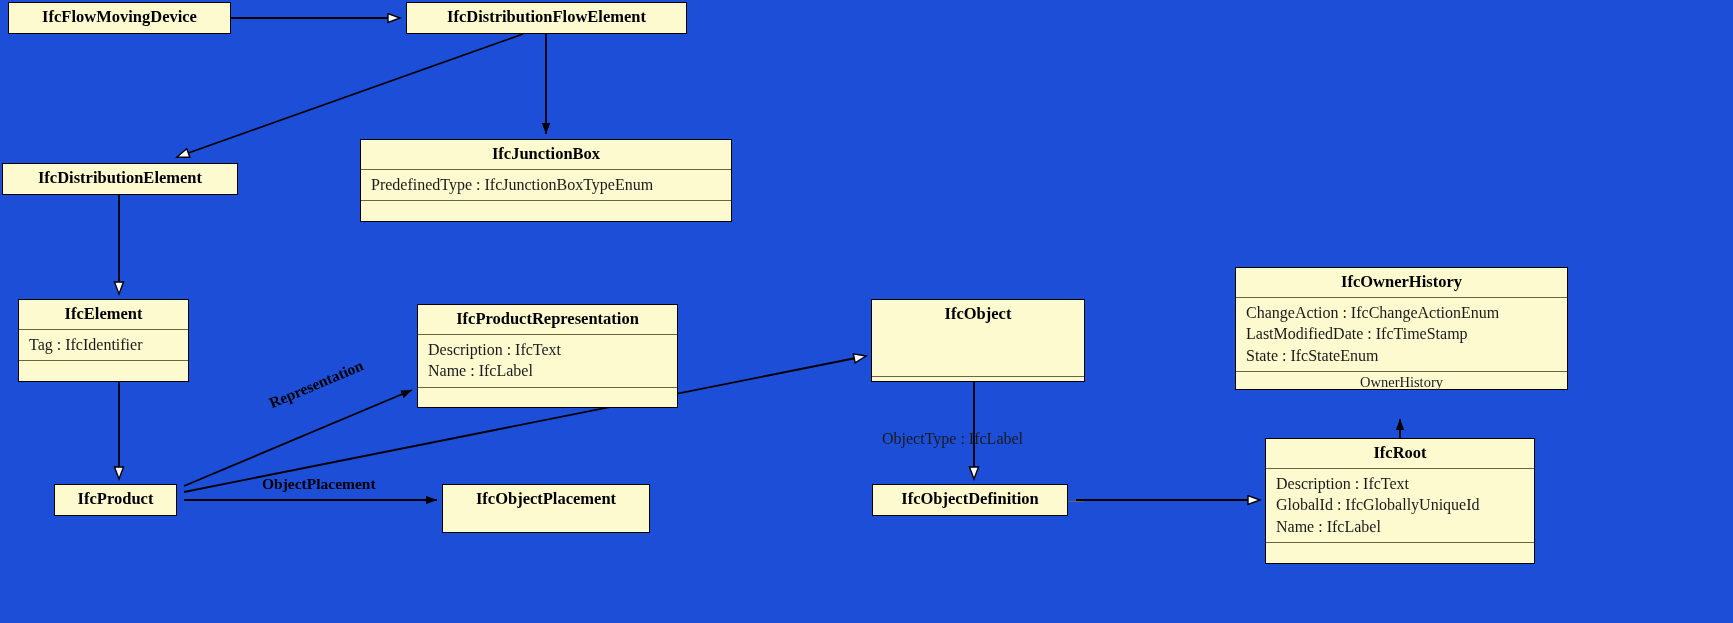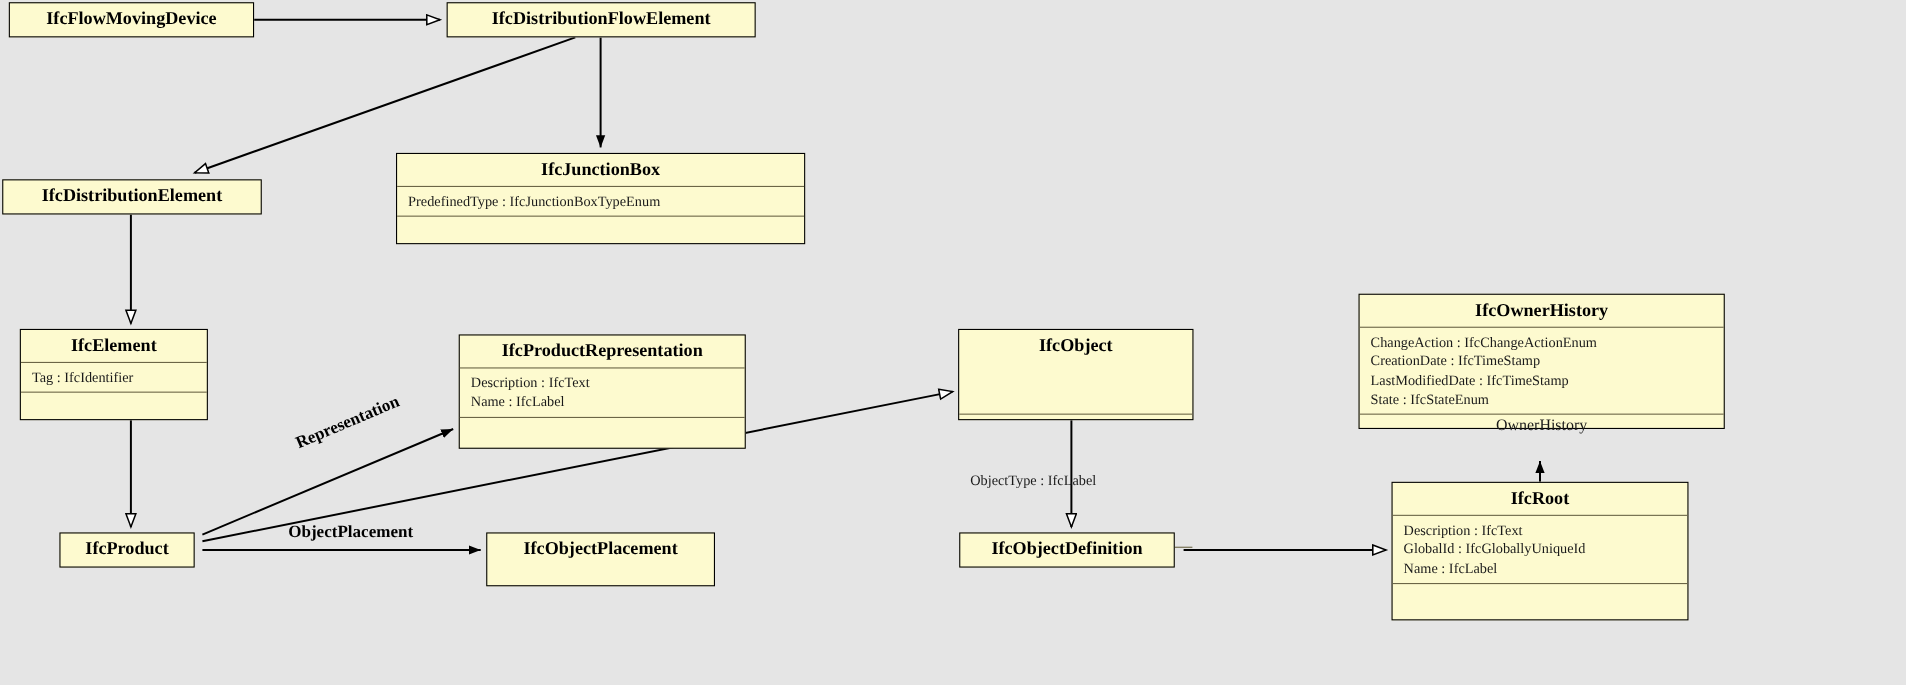--- a/index.html
+++ b/index.html
@@ -4,21 +4,21 @@
 <style>
   html, body {
     margin: 0;
     padding: 0;
     background: #ffffff;
   }
   #canvas {
     position: relative;
     width: 1733px;
     height: 623px;
-    background: #e5e5e5;
+    background: #1d4ed8;
     font-family: "Liberation Serif", "DejaVu Serif", serif;
     overflow: hidden;
   }
   svg.edges {
     position: absolute;
     left: 0;
     top: 0;
     width: 1733px;
     height: 623px;
     pointer-events: none;
@@ -40,21 +40,21 @@
     line-height: 1.15;
     white-space: nowrap;
   }
   .uml-sep {
     height: 0;
     border-top: 1.6px solid #6b6546;
     margin: 0;
   }
   .uml-attrs {
     padding: 4px 27px 5px 10px;
-    font-size: 13px;
+    font-size: 16px;
     color: #1a1a1a;
     line-height: 1.33;
     white-space: nowrap;
   }
   .uml-attrs .attr { display: block; }
   .uml-empty {
     min-height: 13px;
   }
   .uml-role {
     font-size: 14.5px;
@@ -147,21 +147,20 @@
           <span class="attr">ObjectType : IfcLabel</span>
         </div>
         <div class="uml-sep"></div>
         <div class="uml-empty" style="flex: 1 1 0%;"></div>
       </div>
       <div class="uml-class" style="left: 1235px; top: 267px; width: 333px; height: 123px;">
         <div class="uml-title">IfcOwnerHistory</div>
         <div class="uml-sep"></div>
         <div class="uml-attrs">
           <span class="attr">ChangeAction : IfcChangeActionEnum</span>
-          <span class="attr">CreationDate : IfcTimeStamp</span>
           <span class="attr">LastModifiedDate : IfcTimeStamp</span>
           <span class="attr">State : IfcStateEnum</span>
         </div>
         <div class="uml-sep"></div>
         <div class="uml-role" style="flex: 1 1 0%;">OwnerHistory</div>
       </div>
       <div class="uml-class" style="left: 1265px; top: 438px; width: 270px; height: 126px;">
         <div class="uml-title">IfcRoot</div>
         <div class="uml-sep"></div>
         <div class="uml-attrs">

